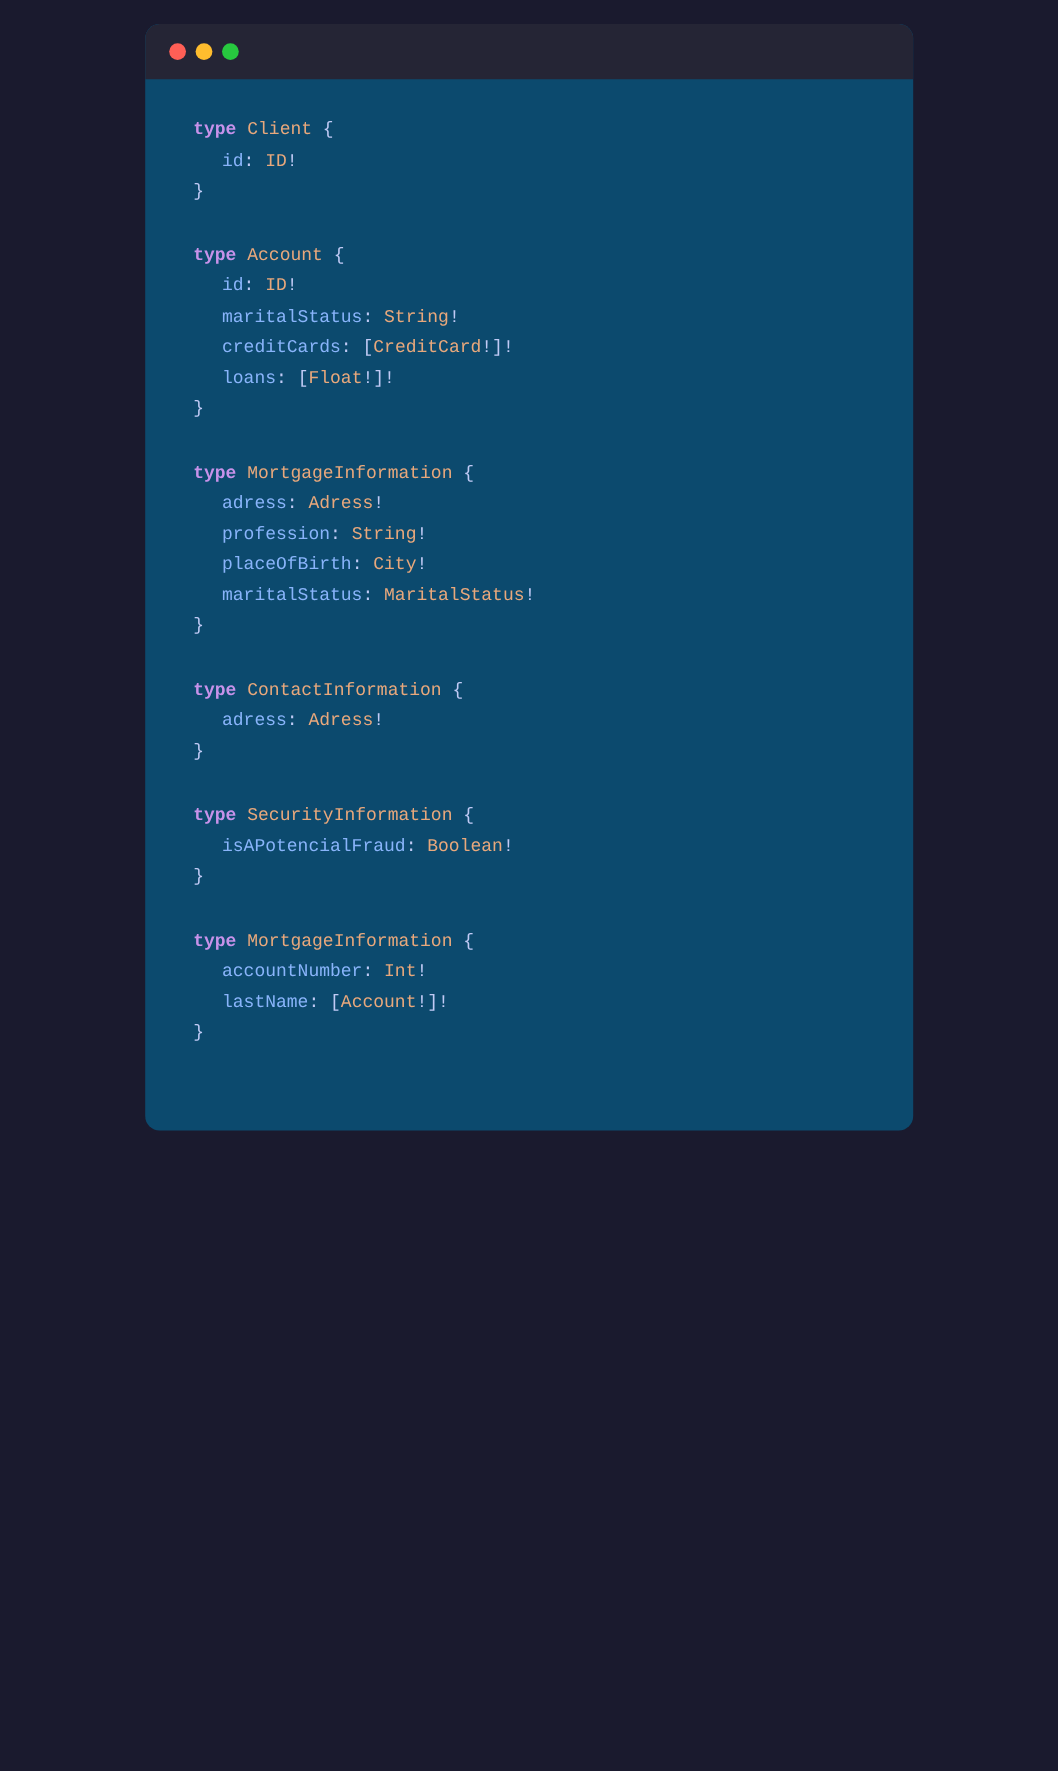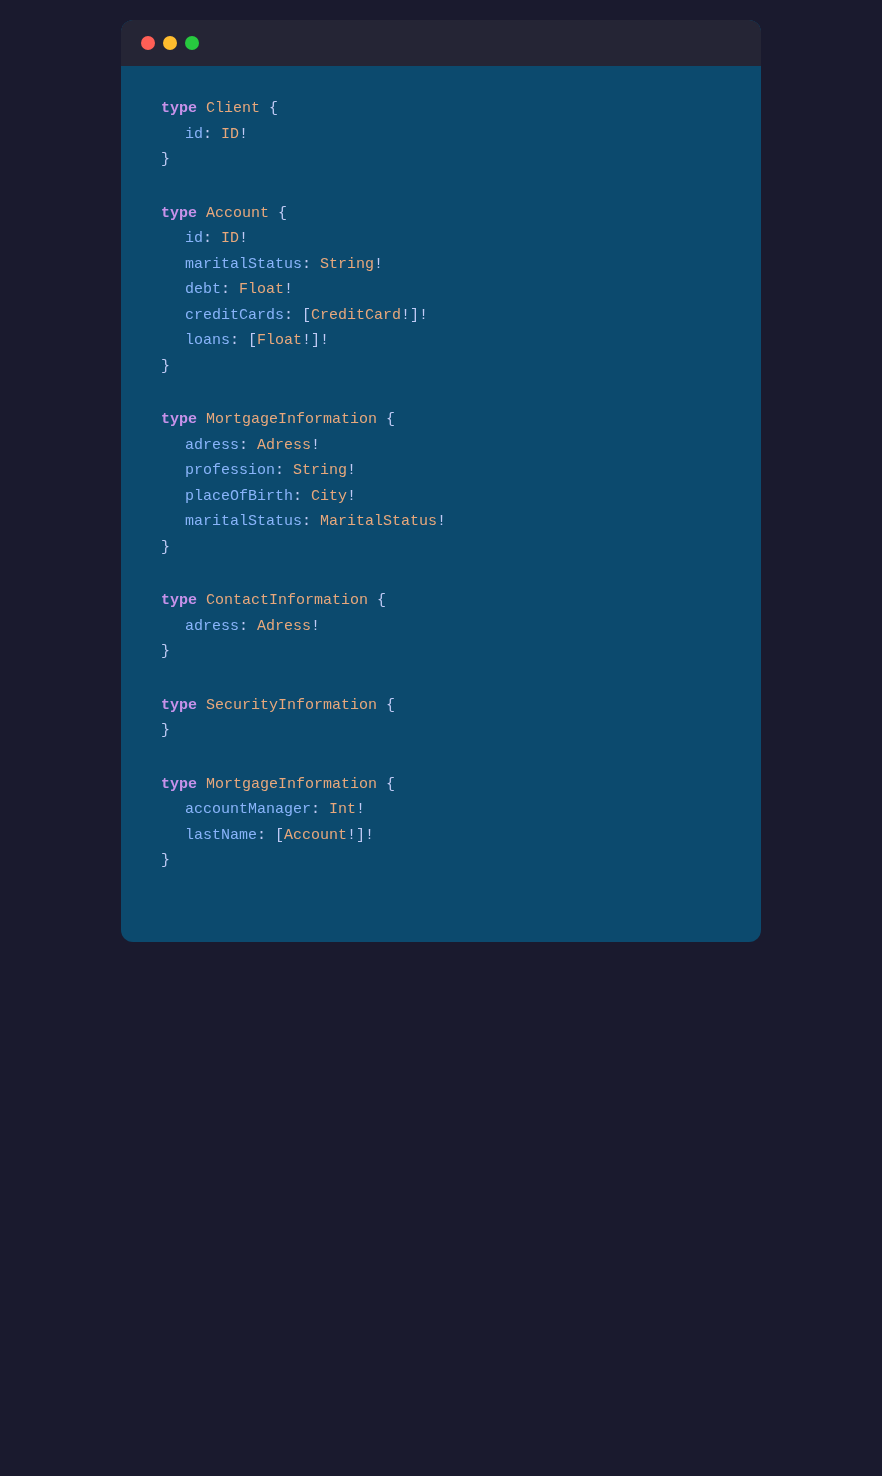--- a/index.html
+++ b/index.html
@@ -110,42 +110,42 @@
   <div class="code-area" id="code-container">
   <div class="type-block">
         <span class="line"><span class="kw-type">type</span><span class="type-name"> Client</span><span class="brace"> {</span></span>
         <span class="line"><span class="field-name">id</span><span class="colon">: </span><span class="type-scalar">ID</span><span class="exclaim">!</span></span>
         <span class="line"><span class="brace">}</span></span>
       </div>
       <div class="type-block">
         <span class="line"><span class="kw-type">type</span><span class="type-name"> Account</span><span class="brace"> {</span></span>
         <span class="line"><span class="field-name">id</span><span class="colon">: </span><span class="type-scalar">ID</span><span class="exclaim">!</span></span>
         <span class="line"><span class="field-name">maritalStatus</span><span class="colon">: </span><span class="type-scalar">String</span><span class="exclaim">!</span></span>
-        <span class="line"><span class="field-name">debt</span><span class="colon">: </span><span class="type-scalar">Float</span><span class="exclaim">!</span></span>
         <span class="line"><span class="field-name">creditCards</span><span class="colon">: </span><span class="bracket">[</span><span class="type-ref">CreditCard</span><span class="exclaim">!</span><span class="bracket">]</span><span class="exclaim">!</span></span>
         <span class="line"><span class="field-name">loans</span><span class="colon">: </span><span class="bracket">[</span><span class="type-ref">Float</span><span class="exclaim">!</span><span class="bracket">]</span><span class="exclaim">!</span></span>
         <span class="line"><span class="brace">}</span></span>
       </div>
       <div class="type-block">
         <span class="line"><span class="kw-type">type</span><span class="type-name"> MortgageInformation</span><span class="brace"> {</span></span>
         <span class="line"><span class="field-name">adress</span><span class="colon">: </span><span class="type-ref">Adress</span><span class="exclaim">!</span></span>
         <span class="line"><span class="field-name">profession</span><span class="colon">: </span><span class="type-scalar">String</span><span class="exclaim">!</span></span>
         <span class="line"><span class="field-name">placeOfBirth</span><span class="colon">: </span><span class="type-ref">City</span><span class="exclaim">!</span></span>
         <span class="line"><span class="field-name">maritalStatus</span><span class="colon">: </span><span class="type-ref">MaritalStatus</span><span class="exclaim">!</span></span>
         <span class="line"><span class="brace">}</span></span>
       </div>
       <div class="type-block">
         <span class="line"><span class="kw-type">type</span><span class="type-name"> ContactInformation</span><span class="brace"> {</span></span>
         <span class="line"><span class="field-name">adress</span><span class="colon">: </span><span class="type-ref">Adress</span><span class="exclaim">!</span></span>
         <span class="line"><span class="brace">}</span></span>
       </div>
       <div class="type-block">
         <span class="line"><span class="kw-type">type</span><span class="type-name"> SecurityInformation</span><span class="brace"> {</span></span>
+        <span class="line"><span class="field-name">isAPotencialFraud</span><span class="colon">: </span><span class="type-scalar">Boolean</span><span class="exclaim">!</span></span>
         <span class="line"><span class="brace">}</span></span>
       </div>
       <div class="type-block">
         <span class="line"><span class="kw-type">type</span><span class="type-name"> MortgageInformation</span><span class="brace"> {</span></span>
-        <span class="line"><span class="field-name">accountManager</span><span class="colon">: </span><span class="type-scalar">Int</span><span class="exclaim">!</span></span>
+        <span class="line"><span class="field-name">accountNumber</span><span class="colon">: </span><span class="type-scalar">Int</span><span class="exclaim">!</span></span>
         <span class="line"><span class="field-name">lastName</span><span class="colon">: </span><span class="bracket">[</span><span class="type-ref">Account</span><span class="exclaim">!</span><span class="bracket">]</span><span class="exclaim">!</span></span>
         <span class="line"><span class="brace">}</span></span>
       </div>
     </div>
 </div>
 
 </body></html>

